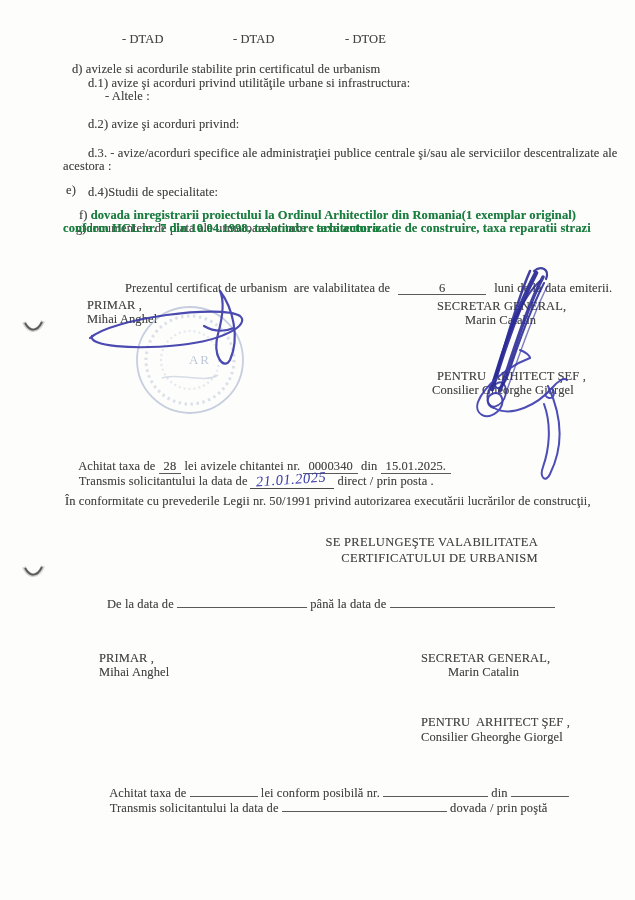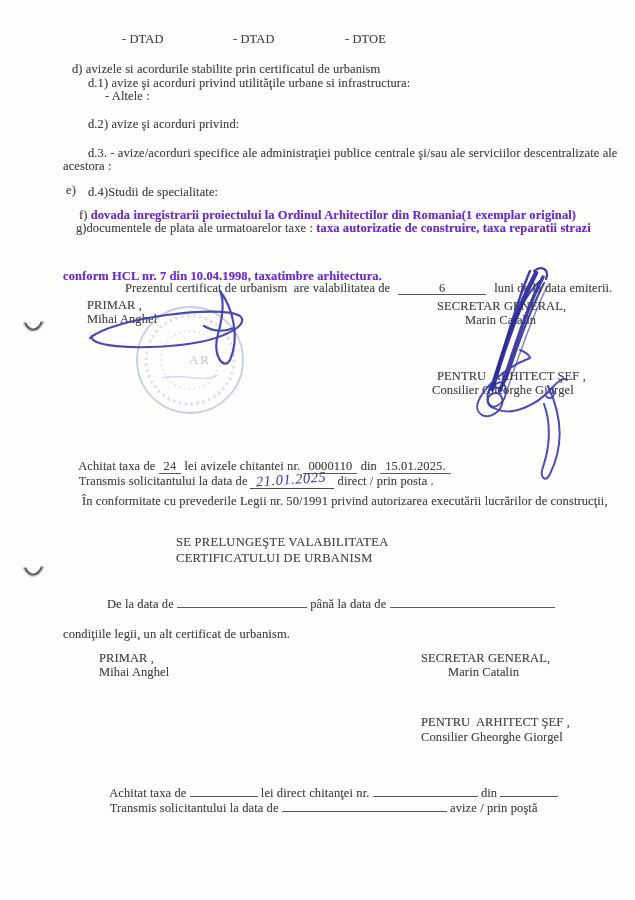--- a/index.html
+++ b/index.html
@@ -7,30 +7,30 @@
     position:relative; width:635px; height:900px; overflow:hidden;
     background:#fdfdfb;
     font-family:"Liberation Serif", serif;
     font-size:12.5px; color:#454545;
   }
   .line {
     position:absolute; white-space:pre; line-height:13px;
     letter-spacing:0.1px;
     text-shadow:0 0 0.6px rgba(80,80,80,0.45);
   }
-  .bold { font-weight:bold; color:#6d28d9;margin-top:48px; }
+  .bold { font-weight:bold; color:#15803d; }
   .blank {
     display:inline-block; height:12px; vertical-align:baseline;
     border-bottom:1px solid #5a5a5a;
   }
   .uval { border-bottom:1px solid #5a5a5a; padding:0 5px; }
   .w58{width:58px}.w68{width:68px}.w105{width:105px}
   .w130{width:130px}.w140{width:140px}.w165{width:165px}
   .months-blank{ width:88px; text-align:center; margin:0 8px; }
-  .ext-title { position:absolute; left:176px; width:350px; text-align:left; letter-spacing:0.3px; }
+  .ext-title { position:absolute; left:188px; width:350px; text-align:right; letter-spacing:0.3px; }
   .datewrap {
     display:inline-block; width:84px; text-align:center;
     border-bottom:1.2px solid #4a4a4a; margin:0 4px 0 2px;
   }
   .handwrite {
     display:inline-block; font-style:italic; color:#3b3caa;
     font-size:14.5px; line-height:13px; letter-spacing:0.5px;
     transform:rotate(-4deg) translateY(-1px);
     text-shadow:none;
   }
@@ -104,49 +104,48 @@
     <g fill="none" stroke="#3a3ab0" stroke-width="2" stroke-linecap="round" opacity="0.9">
       <path d="M70,6 C76,8 80,12 80,14"></path>
       <path d="M80,14 C58,22 34,42 28,58 C24,70 36,77 47,68 C57,60 52,45 42,50 C36,53 36,62 44,64"></path>
       <path d="M44,64 C62,74 88,60 102,44 C108,37 114,33 117,36"></path>
       <path d="M102,44 C107,52 100,58 95,51"></path>
       <path d="M98,42 C112,72 114,102 100,130 C96,139 89,134 93,123 C99,106 102,82 94,60"></path>
     </g>
   </svg>
 
   <div class="line" style="left:66px;top:447px">
-    <span>Achitat taxa de </span><span class="uval">24</span><span> lei avizele chitantei nr. </span><span class="uval">0000110</span><span> din </span><span class="uval">15.01.2025.</span>
+    <span>Achitat taxa de </span><span class="uval">28</span><span> lei avizele chitantei nr. </span><span class="uval">0000340</span><span> din </span><span class="uval">15.01.2025.</span>
   </div>
   <div class="line" style="left:66px;top:461px">
     <span>Transmis solicitantului la data de</span><span class="datewrap"><span class="handwrite">21.01.2025</span></span><span>direct / prin posta .</span>
   </div>
 
-  <div class="line" style="left:82px;top:495px">În conformitate cu prevederile Legii nr. 50/1991 privind autorizarea executării lucrărilor de construcţii,</div>
+  <div class="line" style="left:65px;top:495px">În conformitate cu prevederile Legii nr. 50/1991 privind autorizarea executării lucrărilor de construcţii,</div>
 
   <div class="ext-title line" style="top:536px">SE PRELUNGEŞTE VALABILITATEA</div>
   <div class="ext-title line" style="top:552px">CERTIFICATULUI DE URBANISM</div>
 
   <div class="line" style="left:94px;top:582px">
     <span>De la data de </span><span class="blank w130"></span><span> până la data de </span><span class="blank w165"></span>
   </div>
 
-  <div class="line" style="left:63px;top:628px">condiţiile legii, un alt certificat de urbanism.</div>
 
   <div class="line" style="left:99px;top:652px">PRIMAR ,</div>
   <div class="line" style="left:99px;top:666px">Mihai Anghel</div>
   <div class="line" style="left:421px;top:652px">SECRETAR GENERAL,</div>
   <div class="line" style="left:448px;top:666px">Marin Catalin</div>
   <div class="line" style="left:421px;top:716px">PENTRU  ARHITECT ŞEF ,</div>
   <div class="line" style="left:421px;top:731px">Consilier Gheorghe Giorgel</div>
 
   <div class="line" style="left:97px;top:771px">
-    <span>Achitat taxa de </span><span class="blank w68"></span><span> lei direct chitanţei nr. </span><span class="blank w105"></span><span> din </span><span class="blank w58"></span>
+    <span>Achitat taxa de </span><span class="blank w68"></span><span> lei conform posibilă nr. </span><span class="blank w105"></span><span> din </span><span class="blank w58"></span>
   </div>
   <div class="line" style="left:97px;top:786px">
-    <span>Transmis solicitantului la data de </span><span class="blank w165"></span><span> avize / prin poştă</span>
+    <span>Transmis solicitantului la data de </span><span class="blank w165"></span><span> dovada / prin poştă</span>
   </div>
 
   <svg class="sig" style="left:22px;top:320px" width="24" height="16" viewBox="0 0 24 16">
     <path d="M2,2 C7,13 16,13 21,1" stroke="#b5b5b5" stroke-width="4" fill="none" opacity="0.6"></path>
     <path d="M3,3 C8,12 15,12 20,2" stroke="#5c5c5c" stroke-width="2" fill="none"></path>
   </svg>
   <svg class="sig" style="left:22px;top:565px" width="24" height="16" viewBox="0 0 24 16">
     <path d="M2,2 C7,13 16,13 21,1" stroke="#b5b5b5" stroke-width="4" fill="none" opacity="0.6"></path>
     <path d="M3,3 C8,12 15,12 20,2" stroke="#5c5c5c" stroke-width="2" fill="none"></path>
   </svg>

